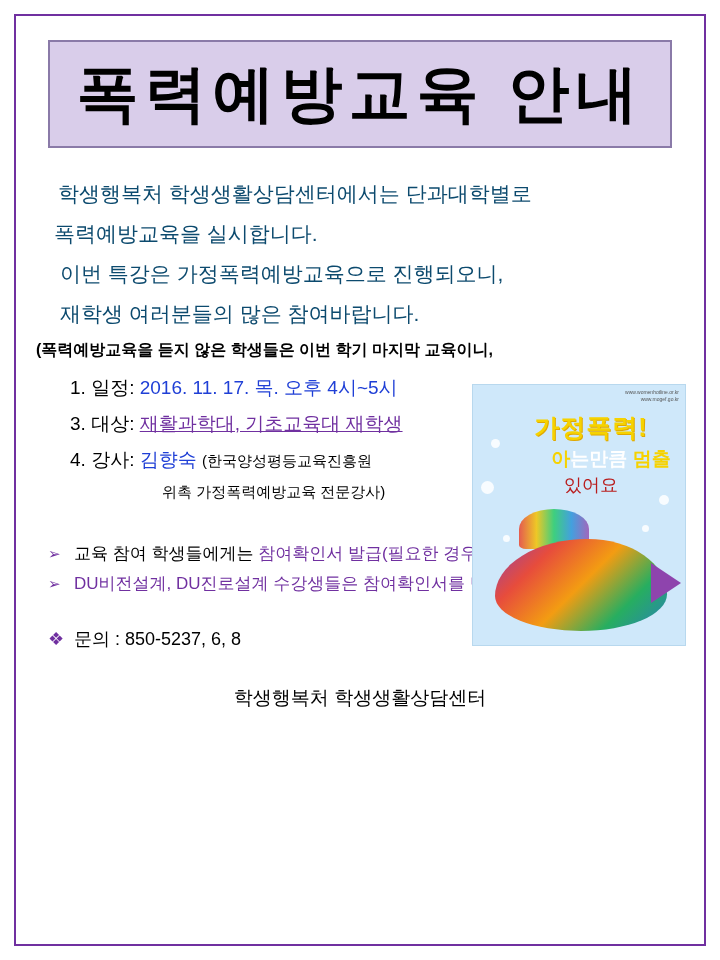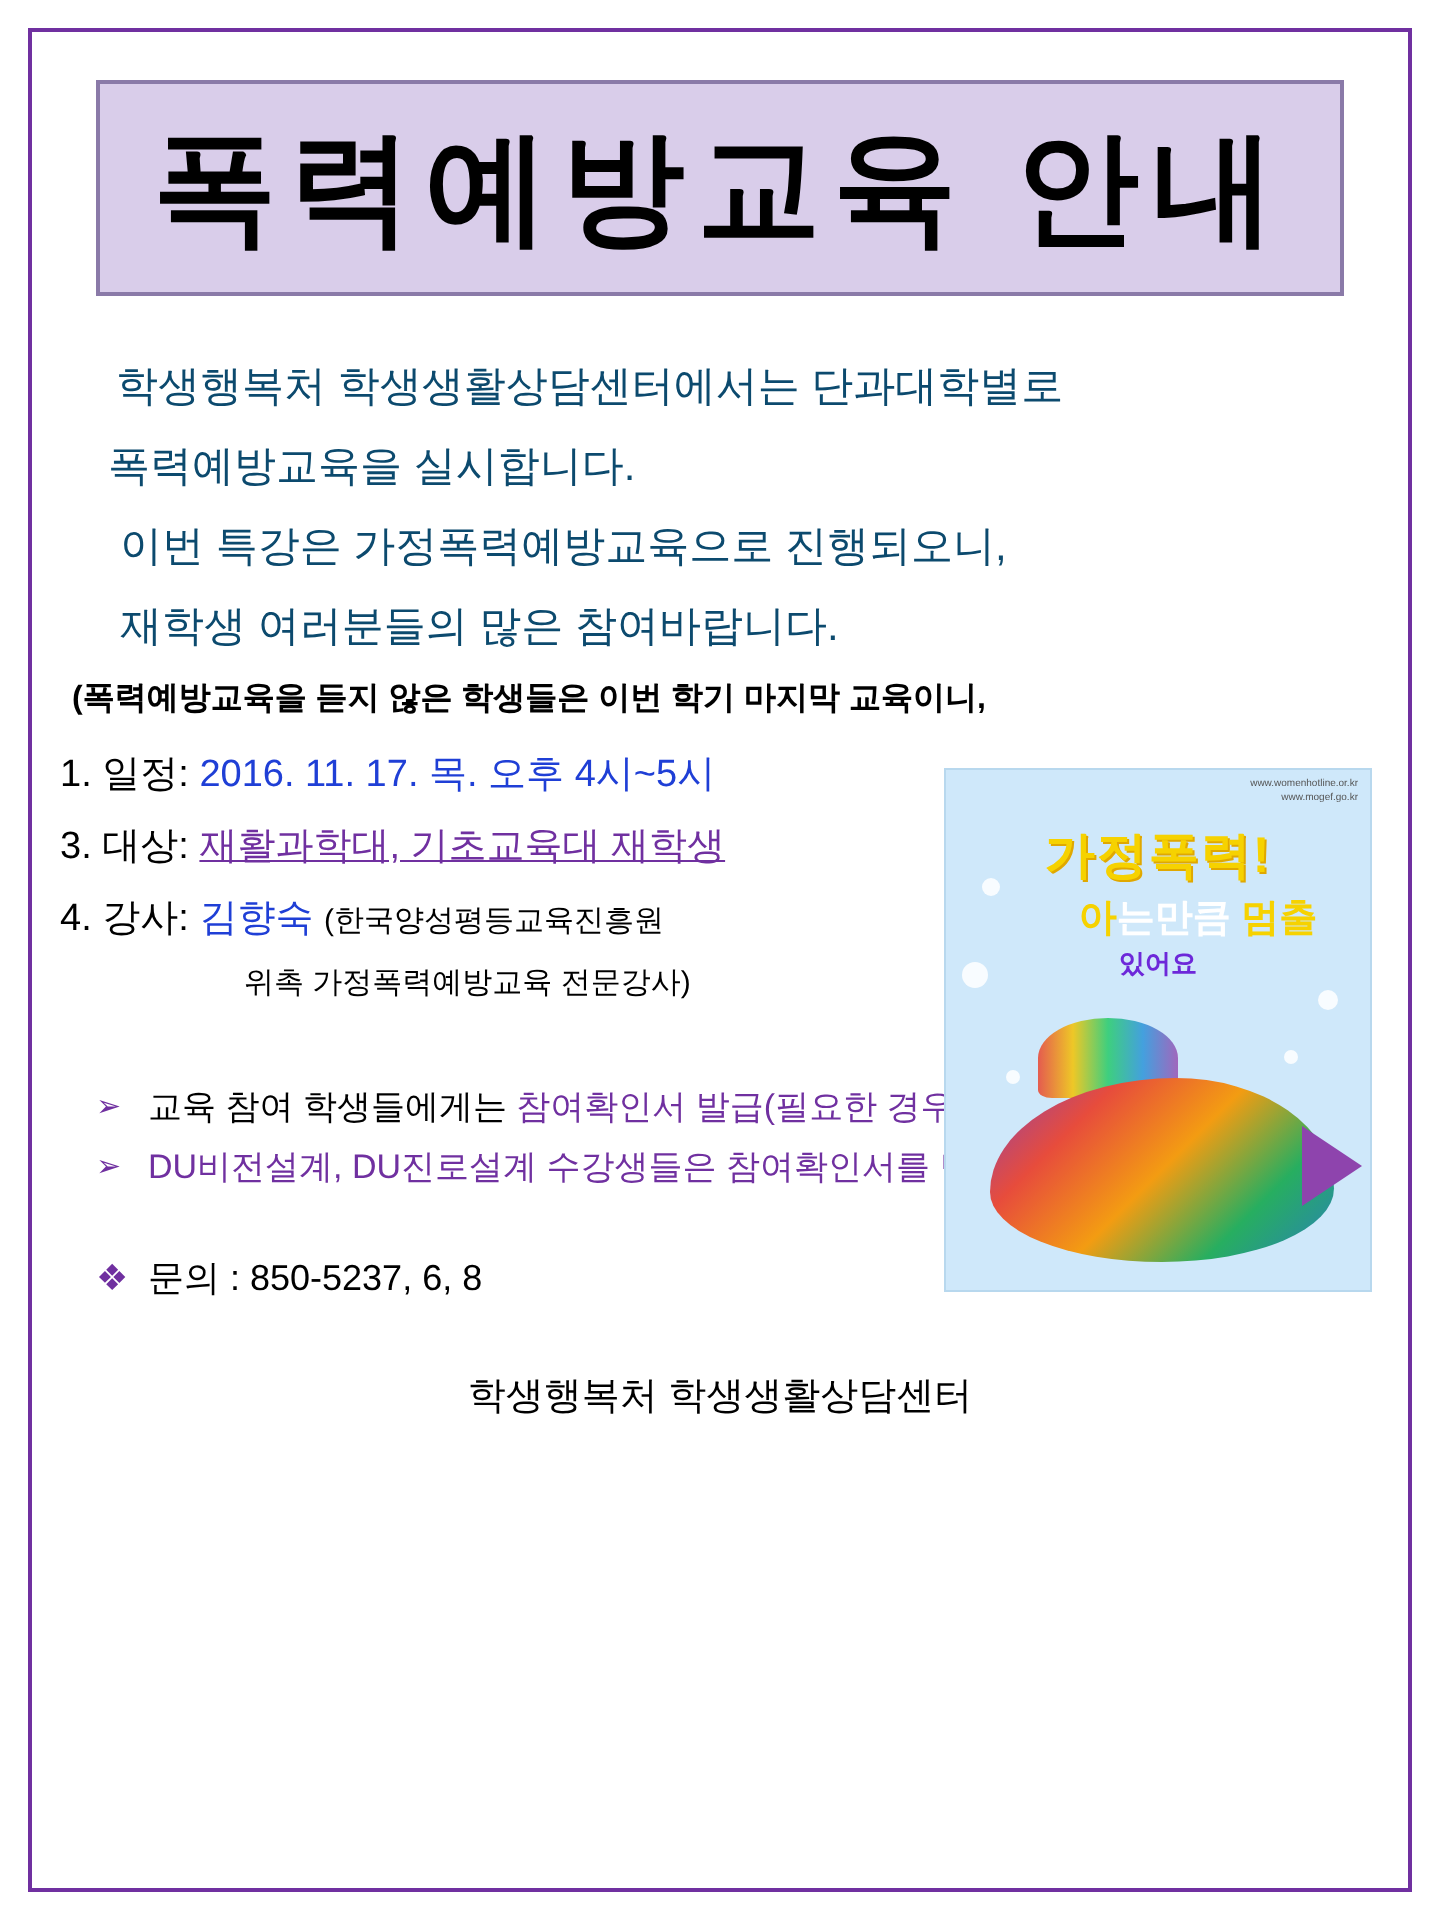--- a/index.html
+++ b/index.html
@@ -76,20 +76,21 @@
     font-size: 16px;
     font-weight: bold;
     line-height: 24px;
     color: #000000;
   }
 
   
   .body-row {
     position: relative;
     margin-top: 8px;
+    margin-left: 40px;
   }
   .info-list {
     width: 430px;
   }
   .info-item {
     font-size: 19px;
     line-height: 36px;
     color: #000000;
     white-space: nowrap;
   }
@@ -125,44 +126,44 @@
     position: absolute;
     right: 6px;
     top: 4px;
     font-size: 5px;
     color: #555555;
     text-align: right;
     line-height: 7px;
   }
   .poster-title {
     position: absolute;
-    left: 0;
+    left: 12px;
     top: 26px;
     width: 100%;
     text-align: center;
   }
   .poster-t1 {
     font-size: 25px;
     font-weight: bold;
     color: #f6d200;
     letter-spacing: 1px;
     text-shadow: 1px 1px 0 #e0a800;
   }
   .poster-t2 {
     font-size: 19px;
     font-weight: bold;
     color: #ffffff;
     margin-top: 2px;
     padding-left: 40px;
   }
   .poster-t2 .accent { color: #f6d200; }
   .poster-t3 {
-    font-size: 13px;
-    font-weight: bold;
-    color: #6d28d9;
+    font-size: 18px;
+    font-weight: normal;
+    color: #b91c1c;
     margin-top: 1px;
   }
   .bubble {
     position: absolute;
     background: #ffffff;
     border-radius: 50%;
     opacity: .85;
   }
   .whale {
     position: absolute;

